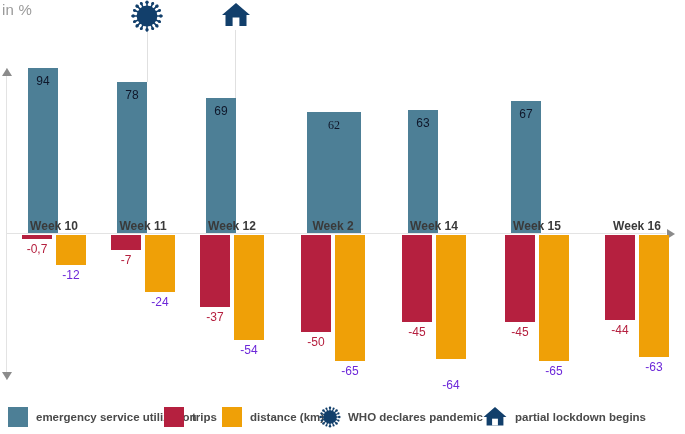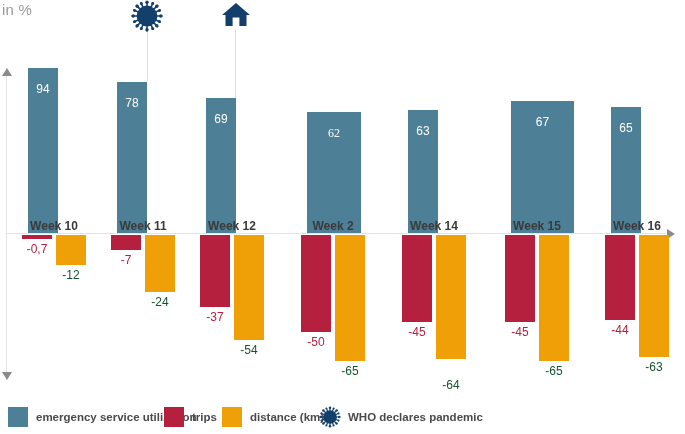--- a/index.html
+++ b/index.html
@@ -100,33 +100,32 @@
   .bar-red  { background: #b5203f; }
   .bar-orange { background: #efa007; }
 
   .bar-value-in {
     position: absolute;
     top: 6px;
     left: 0;
     width: 100%;
     text-align: center;
     font-size: 12px;
-    color: #ffffff;
-    margin-top: 8px;
+    color: #0f172a;
   }
   .bar-value-below {
     position: absolute;
     left: 0;
     width: 100%;
     text-align: center;
     font-size: 12px;
     white-space: nowrap;
   }
   .v-red { color: #b5203f; }
-  .v-orange { color: #14532d; }
+  .v-orange { color: #6d28d9; }
 
   
   .marker-line {
     position: absolute;
     width: 1px;
     background: #e0e0e0;
   }
   .marker-icon {
     position: absolute;
     width: 34px;
@@ -281,34 +280,31 @@
       <div class="bar-value-in">63</div>
     </div>
     <div class="week-label">Week 14</div>
     <div class="bar bar-red" style="left:8px; top:235px; width:30px; height:87px;"></div>
     <div class="bar-value-below v-red" style="left:8px; width:30px; top:325px;">-45</div>
     <div class="bar bar-orange" style="left:42px; top:235px; width:30px; height:124px;"></div>
     <div class="bar-value-below v-orange" style="left:42px; width:30px; top:362px;margin-top:16px;">-64</div>
   </div>
 
   <div class="group" style="left:497px; width:80px;">
-    <div class="bar bar-blue" style="left:14px; top:101px; width:30px; height:132px;padding-left:33px;">
+    <div class="bar bar-blue" style="left:14px; top:101px; width:30px; height:132px;">
       <div class="bar-value-in">67</div>
     </div>
     <div class="week-label">Week 15</div>
     <div class="bar bar-red" style="left:8px; top:235px; width:30px; height:87px;"></div>
     <div class="bar-value-below v-red" style="left:8px; width:30px; top:325px;">-45</div>
     <div class="bar bar-orange" style="left:42px; top:235px; width:30px; height:126px;"></div>
     <div class="bar-value-below v-orange" style="left:42px; width:30px; top:364px;">-65</div>
   </div>
 
   <div class="group" style="left:597px; width:80px;">
-    <div class="bar bar-blue" style="left:14px; top:107px; width:30px; height:126px;">
-      <div class="bar-value-in">65</div>
-    </div>
     <div class="week-label">Week 16</div>
     <div class="bar bar-red" style="left:8px; top:235px; width:30px; height:85px;"></div>
     <div class="bar-value-below v-red" style="left:8px; width:30px; top:323px;">-44</div>
     <div class="bar bar-orange" style="left:42px; top:235px; width:30px; height:122px;"></div>
     <div class="bar-value-below v-orange" style="left:42px; width:30px; top:360px;">-63</div>
   </div>
 
   <div class="legend">
 
     <div class="legend-item" style="left:8px;">
@@ -364,15 +360,24 @@
               <circle cx="30.2" cy="22.6" r="1.6"></circle>
             <circle cx="30.2" cy="11.4" r="1.6"></circle>
               <circle cx="3.8" cy="22.6" r="1.6"></circle>
           </g>
           <circle cx="17" cy="17" r="10.6" fill="#123f6b"></circle>
         </svg>
       </span>
       <span class="legend-text">WHO declares pandemic</span>
     </div>
 
+    <div class="legend-item" style="left:482px;">
+      <span class="legend-icon" style="width:26px;height:24px;">
+        <svg viewBox="0 0 34 30" width="26" height="24" aria-hidden="true">
+          <path d="M17 2 L32 15 L28 15 L28 26 L6 26 L6 15 L2 15 Z" fill="#123f6b"></path>
+          <rect x="13.2" y="17.2" width="7.6" height="8.8" fill="#ffffff"></rect>
+        </svg>
+      </span>
+      <span class="legend-text">partial lockdown begins</span>
+    </div>
 
   </div>
 </div>
 
 </body></html>

